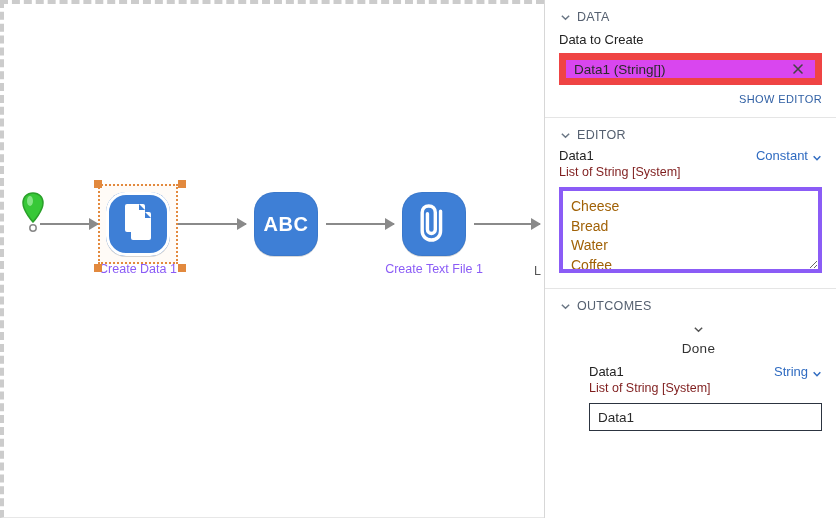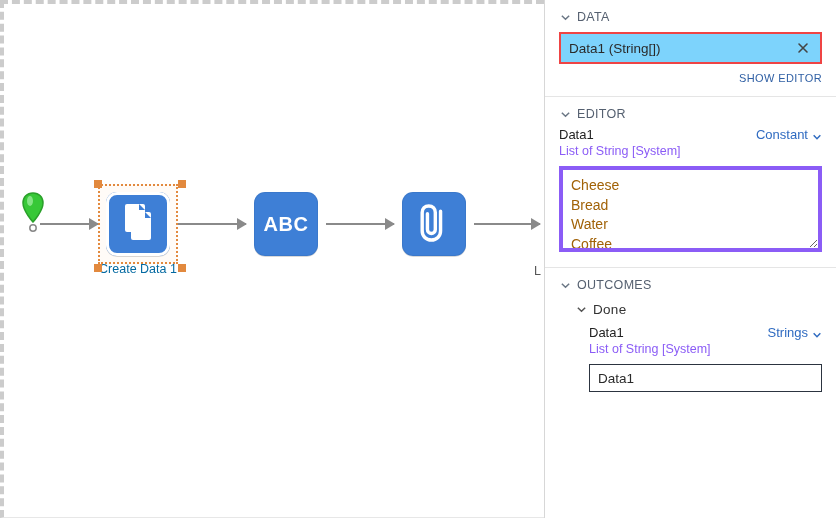--- a/index.html
+++ b/index.html
@@ -35,32 +35,32 @@
     }
     .start-pin svg { display:block; }
     .node {
       position: absolute;
       width: 64px;
       text-align: center;
     }
     .node .tile {
       width: 64px;
       height: 64px;
-      border-radius: 11px;
+      border-radius: 20px;
       background: #3e7fd6;
       display: flex;
       align-items: center;
       justify-content: center;
       box-shadow: 0 1px 0 rgba(0,0,0,.15), inset 0 0 0 1px rgba(0,0,0,.05);
       position: relative;
     }
     .node .label {
       margin-top: 6px;
       font-size: 12.5px;
-      color: #0369a1;
+      color: #8b5cf6;
       line-height: 1.25;
       white-space: normal;
       width: 120px;
       margin-left: -28px;
     }
     .node.selected .tile-outer {
       position: absolute;
       left: -8px; top: -8px;
       width: 80px; height: 80px;
       border: 2px dotted #e2893e;
@@ -130,32 +130,32 @@
       align-items: center; justify-content: center;
       color: #6b7785;
     }
     .field-label {
       font-size: 13px;
       color: #222;
       margin-top: 6px;
     }
     .field-sub {
       font-size: 12.5px;
-      color: #8b5cf6;
+      color: #7f1d1d;
       margin-top: 2px;
       margin-bottom: 4px;
     }
     .input-row {
       display: flex;
       align-items: center;
-      border: 2px solid #ef4444;
+      border: 7px solid #ef4444;
       height: 32px;
       margin-top: 6px;
       padding: 0 6px 0 8px;
-      background: #7dd3fc;
+      background: #d946ef;
     }
     .input-row input {
       border: none;
       outline: none;
       flex: 1;
       font-size: 13.5px;
       color: #2a2a2a;
       background: transparent;
     }
     .input-row .clear {
@@ -200,21 +200,21 @@
       font-size: 14px;
       color: #a16207;
       margin-top: 4px;
       line-height: 1.4;
       outline: none;
     }
     .sub-indent {
       margin-left: 16px;
       margin-top: 6px;
     }
-    .sub-indent .sec-header { padding-top: 2px; }
+    .sub-indent .sec-header { padding-top: 2px; flex-direction: column; }
     .input-box-plain {
       width: 100%;
       border: 1px solid #2c3440;
       height: 28px;
       padding: 0 8px;
       font-size: 13.5px;
       color: #2a2a2a;
       outline: none;
       margin-top: 4px;
       background: #fff;
@@ -274,38 +274,40 @@
     </div>
 
     <div class="node" style="left:398px; top:188px;">
       <div class="tile">
         <span>
           <svg width="34" height="42" viewBox="0 0 24 32">
             <path d="M17 7 L17 22 C17 26 14 29 10 29 C6 29 3 26 3 22 L3 8 C3 5 5 3 8 3 C11 3 13 5 13 8 L13 21 C13 22.6 11.6 24 10 24 C8.4 24 7 22.6 7 21 L7 9" fill="none" stroke="#fff" stroke-width="2.6" stroke-linecap="round"></path>
           </svg>
         </span>
       </div>
+      <div class="label">Create Text File 1</div>
     </div>
 
     <div style="position:absolute; left:530px; top:260px; font-size:12.5px; color:#555;">L</div>
 
   </div>
 </div>
 
 <div class="panel">
 
   <div class="section">
     <div class="sec-header">
       <span class="chev">
         <svg width="11" height="11" viewBox="0 0 12 12">
             <path d="M2 4 L6 8 L10 4" fill="none" stroke="currentColor" stroke-width="1.6"></path>
           </svg>
       </span>
       <span>DATA</span>
     </div>
+    <div class="field-label">Data to Create</div>
     <div class="input-row">
       <input type="text" value="Data1 (String[])" style="">
       <span class="clear">
         <svg width="14" height="14" viewBox="0 0 14 14">
             <path d="M3 3 L11 11 M11 3 L3 11" stroke="#444" stroke-width="1.6" stroke-linecap="round"></path>
           </svg>
       </span>
     </div>
     <div class="show-editor">SHOW EDITOR</div>
   </div>
@@ -354,21 +356,21 @@
               <path d="M2 4 L6 8 L10 4" fill="none" stroke="#555" stroke-width="1.6"></path>
             </svg>
         </span>
         <span>Done</span>
       </div>
 
       <div class="sub-indent" style="margin-left:14px;">
         <div class="row-between">
           <div class="field-label" style="margin-top:0;">Data1</div>
           <div class="link-blue">
-            <span>Strings</span>
+            <span>String</span>
             <span class="chev-sm">
               <svg width="10" height="10" viewBox="0 0 12 12">
                   <path d="M2 4 L6 8 L10 4" fill="none" stroke="#2f6bc1" stroke-width="1.8"></path>
                 </svg>
             </span>
           </div>
         </div>
         <div class="field-sub">List of String [System]</div>
         <input class="input-box-plain" type="text" value="Data1" style="">
       </div>

